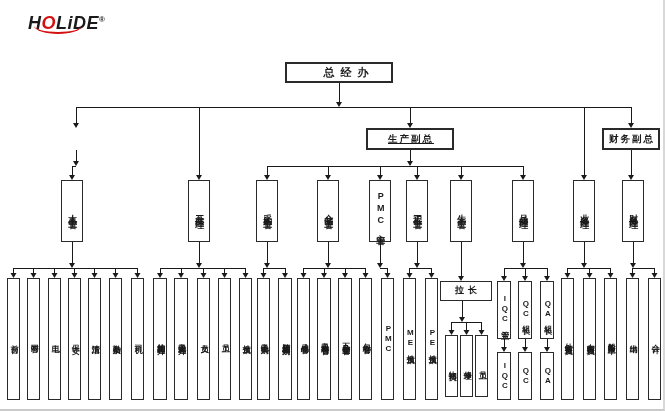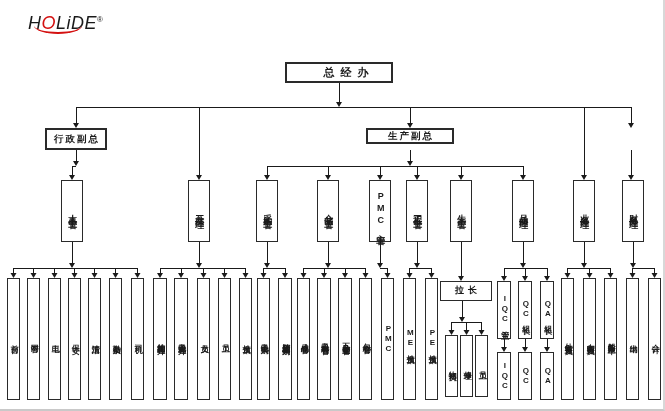--- a/index.html
+++ b/index.html
@@ -1,20 +1,20 @@
 <!DOCTYPE html>
 <html><head>
 <meta charset="utf-8">
 <style>
   html,body{margin:0;padding:0}
   body{width:665px;height:411px;background:#ffffff;position:relative;overflow:hidden;
        font-family:"Liberation Sans","DejaVu Sans",sans-serif;color:#1a1a1a}
   #frame{position:absolute;inset:0;border-right:2px solid #d8d8d8;border-bottom:2px solid #c9c9c9;pointer-events:none}
   .header{position:absolute;left:28px;top:10px;display:flex;align-items:flex-start}
-  .logo{position:relative;font-style:italic;font-weight:normal;font-size:18px;line-height:20px;letter-spacing:0.5px}
+  .logo{position:relative;font-style:italic;font-weight:bold;font-size:18px;line-height:20px;letter-spacing:0.5px}
   .logo-o{color:#d41111}
   .logo-reg{font-size:8px;font-style:normal;vertical-align:super}
   .logo-swoosh{position:absolute;left:6px;top:14px;width:48px;height:8px;
        border-bottom:2px solid #d41111;border-radius:0 0 60% 60%/0 0 100% 100%}
   .doc-title{margin-left:16px;padding-top:4px;font-size:12px;font-weight:bold;letter-spacing:1px}
   #chart{position:absolute;inset:0}
   #chart svg{position:absolute;left:0;top:0}
   .n{position:absolute;box-sizing:border-box;background:#fff;border:1px solid #2a2a2a;
      display:flex;align-items:center;justify-content:center;text-align:center;line-height:1.08}
   .vtext{writing-mode:vertical-rl;text-orientation:upright}
@@ -94,22 +94,22 @@
       <polygon points="651.5,273 657.5,273 654.5,278" fill="#1a1a1a"></polygon>
       <polygon points="459,317 465,317 462,322" fill="#1a1a1a"></polygon>
       <polygon points="448.5,330 454.5,330 451.5,335" fill="#1a1a1a"></polygon>
       <polygon points="463.5,330 469.5,330 466.5,335" fill="#1a1a1a"></polygon>
       <polygon points="478.5,330 484.5,330 481.5,335" fill="#1a1a1a"></polygon>
       <polygon points="501,347 507,347 504,352" fill="#1a1a1a"></polygon>
       <polygon points="522,347 528,347 525,352" fill="#1a1a1a"></polygon>
       <polygon points="544,347 550,347 547,352" fill="#1a1a1a"></polygon>
     </svg>
     <div class="n lv1" style="left: 285px; top: 62px; width: 108px; height: 21px;">总经办</div>
-    <div class="n lv2" style="left: 45px; top: 128px; width: 62px; height: 22px;">行政副总</div>
-    <div class="n lv2" style="left: 366px; top: 128px; width: 88px; height: 16px;">生产副总</div>
+    <div class="n lv2" style="left: 366px; top: 128px; width: 88px; height: 22px; text-decoration: underline;">生产副总</div>
+    <div class="n lv2" style="left: 602px; top: 128px; width: 58px; height: 22px;">财务副总</div>
     <div class="n vtext lv3" style="left: 61px; top: 180px; width: 22px; height: 62px;">人事主管</div>
     <div class="n vtext lv3" style="left: 188px; top: 180px; width: 22px; height: 62px;">开发经理</div>
     <div class="n vtext lv3" style="left: 256px; top: 180px; width: 22px; height: 62px;">采购主管</div>
     <div class="n vtext lv3" style="left: 317px; top: 180px; width: 22px; height: 62px;">仓储主管</div>
     <div class="n vtext lv3" style="left: 369px; top: 180px; width: 22px; height: 62px;">PMC主管</div>
     <div class="n vtext lv3" style="left: 406px; top: 180px; width: 22px; height: 62px;">工程主管</div>
     <div class="n vtext lv3" style="left: 450px; top: 180px; width: 22px; height: 62px;">生产主管</div>
     <div class="n vtext lv3" style="left: 512px; top: 180px; width: 22px; height: 62px;">品质经理</div>
     <div class="n vtext lv3" style="left: 573px; top: 180px; width: 22px; height: 62px;">业务经理</div>
     <div class="n vtext lv3" style="left: 622px; top: 180px; width: 22px; height: 62px;">财务经理</div>

